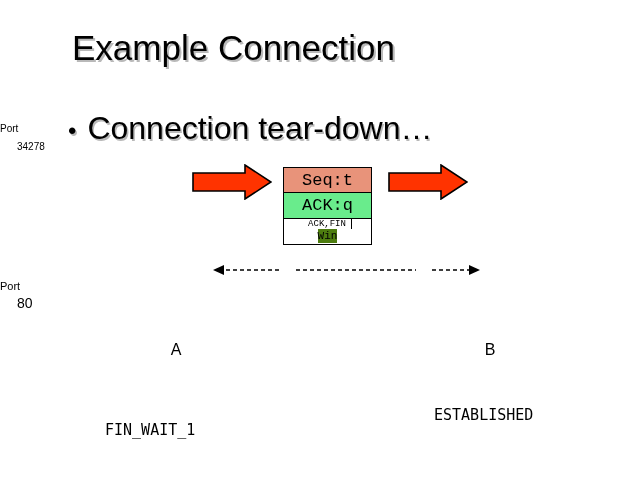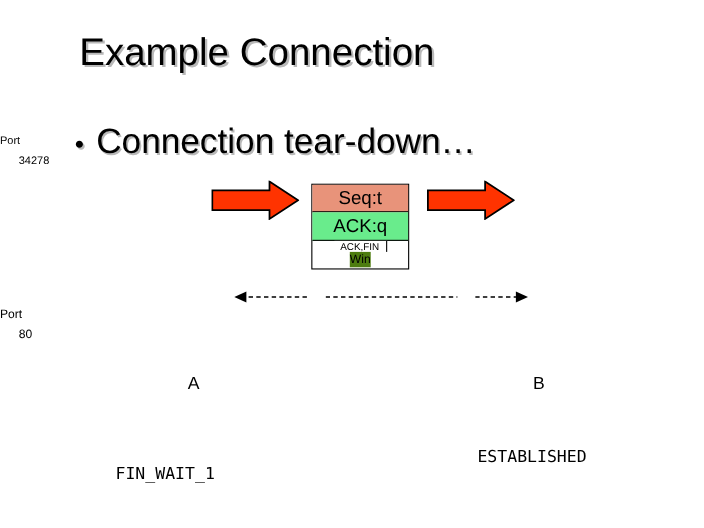--- a/index.html
+++ b/index.html
@@ -57,21 +57,21 @@
     text-align: right;
   }
   #host-a-outer { left: 115px; top: 214px; width: 130px; height: 118px; }
   #host-b-outer { left: 428px; top: 214px; width: 130px; height: 118px; }
   #port-a-circle { left: 175px; top: 253px; width: 41px; height: 40px; }
   #port-b-circle { left: 472px; top: 253px; width: 46px; height: 44px; }
 
   .port-label { font-size: 10px; color: #000000; margin-top: 27px; }
   .port-number { font-size: 10px; color: #000000; padding-left: 17px; }
   #port-b-circle .port-label { font-size: 11px; }
-  #port-b-circle .port-number { font-size: 11px; }
+  #port-b-circle .port-number { font-size: 14px; }
 
   
   .host-letter {
     position: absolute;
     font-size: 16px;
     color: #000000;
     text-align: center;
     width: 40px;
   }
   #host-a-letter { left: 156px; top: 341px; }
@@ -93,20 +93,21 @@
     position: absolute;
     left: 283px;
     top: 167px;
     width: 89px;
     height: 78px;
     border: 1.4px solid #000000;
     box-sizing: border-box;
     background: #ffffff;
     display: flex;
     flex-direction: column;
+    font-family: Liberation Mono, monospace;
   }
   .packet-row {
     display: flex;
     align-items: center;
     justify-content: center;
     box-sizing: border-box;
     overflow: hidden;
   }
   #packet-seq {
     height: 25px;

